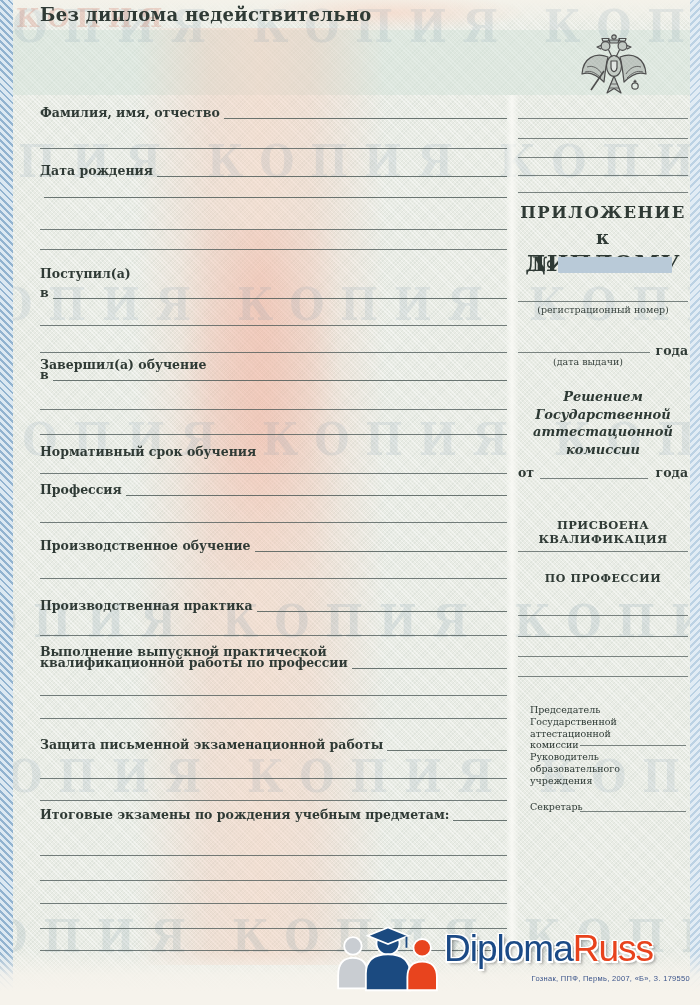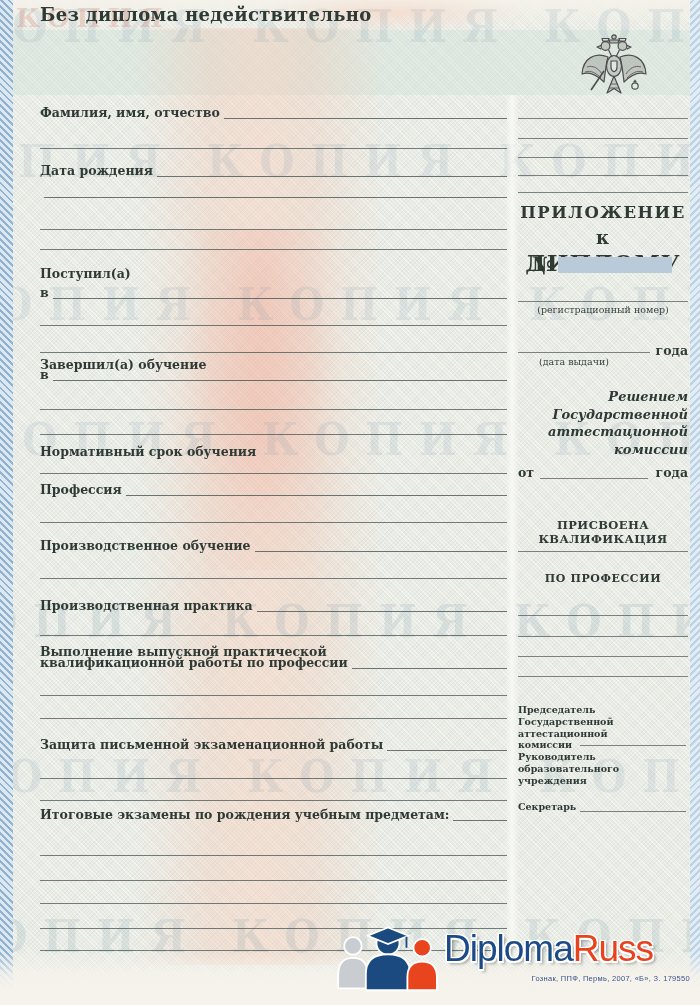--- a/index.html
+++ b/index.html
@@ -66,29 +66,29 @@
   .rl{position:absolute;left:0;right:0;border-top:1px solid rgba(72,86,84,.7);}
   .rp .c{position:absolute;left:0;right:0;text-align:center;}
   .t1{top:203px;font-weight:bold;font-size:16.5px;letter-spacing:1.5px;}
   .t2{top:222px;font-weight:bold;font-size:23px;letter-spacing:1px;}
   .t2 .small-k{font-size:18px;}
   .numsign{position:absolute;left:14px;top:252px;font-weight:bold;font-size:20px;}
   .redact{position:absolute;left:40px;top:257px;width:114px;height:16px;background:#b9cad8;border-radius:1px;}
   .caption{font-size:9.5px;font-weight:normal;color:#37423d;}
   .goda1{position:absolute;right:0;top:343px;font-weight:bold;font-size:12.5px;}
   .goda-line{position:absolute;left:0;width:132px;top:352px;border-top:1px solid rgba(72,86,84,.7);}
-  .issue-cap{position:absolute;left:4px;width:104px;top:356px;text-align:center;}
-  .decision{position:absolute;left:0;right:0;top:388px;text-align:right;
+  .issue-cap{position:absolute;left:18px;width:104px;top:356px;text-align:center;}
+  .decision{position:absolute;left:0;right:0;top:388px;text-align:center;
     font-style:italic;font-weight:600;font-size:13px;line-height:17.5px;color:#2d3934;}
   .ot{position:absolute;left:0;top:465px;font-weight:bold;font-size:12.5px;}
   .ot-line{position:absolute;left:22px;right:40px;top:478px;border-top:1px solid rgba(72,86,84,.7);}
   .goda2{position:absolute;right:0;top:465px;font-weight:bold;font-size:12.5px;}
   .h-qual{top:518px;font-weight:bold;font-size:11.5px;letter-spacing:.4px;}
   .h-prof{top:572px;font-weight:bold;font-size:11px;letter-spacing:.6px;}
-  .sig{position:absolute;left:0;font-weight:bold;font-size:9.5px;line-height:11.8px;color:#2d3934;}
+  .sig{position:absolute;left:12px;font-weight:normal;font-size:9.5px;line-height:11.8px;color:#2d3934;}
   .sig-line{position:absolute;left:62px;right:2px;border-top:1px solid rgba(72,86,84,.7);}
   
   .logo{position:absolute;z-index:6;left:328px;top:920px;width:368px;height:74px;}
   .logo-text{position:absolute;left:116px;top:8px;font-family:"Liberation Sans",sans-serif;
     font-weight:normal;font-size:37px;letter-spacing:-1px;white-space:nowrap;
     text-shadow:1.5px 1.5px 0 #fff,-1.5px -1.5px 0 #fff,1.5px -1.5px 0 #fff,-1.5px 1.5px 0 #fff,3px 3px 3px rgba(60,60,60,.45);}
   .imprint{position:absolute;right:6px;top:54px;font-family:"Liberation Sans",sans-serif;
     font-size:7.5px;color:#3b548a;letter-spacing:.3px;}
 </style>
 </head>

